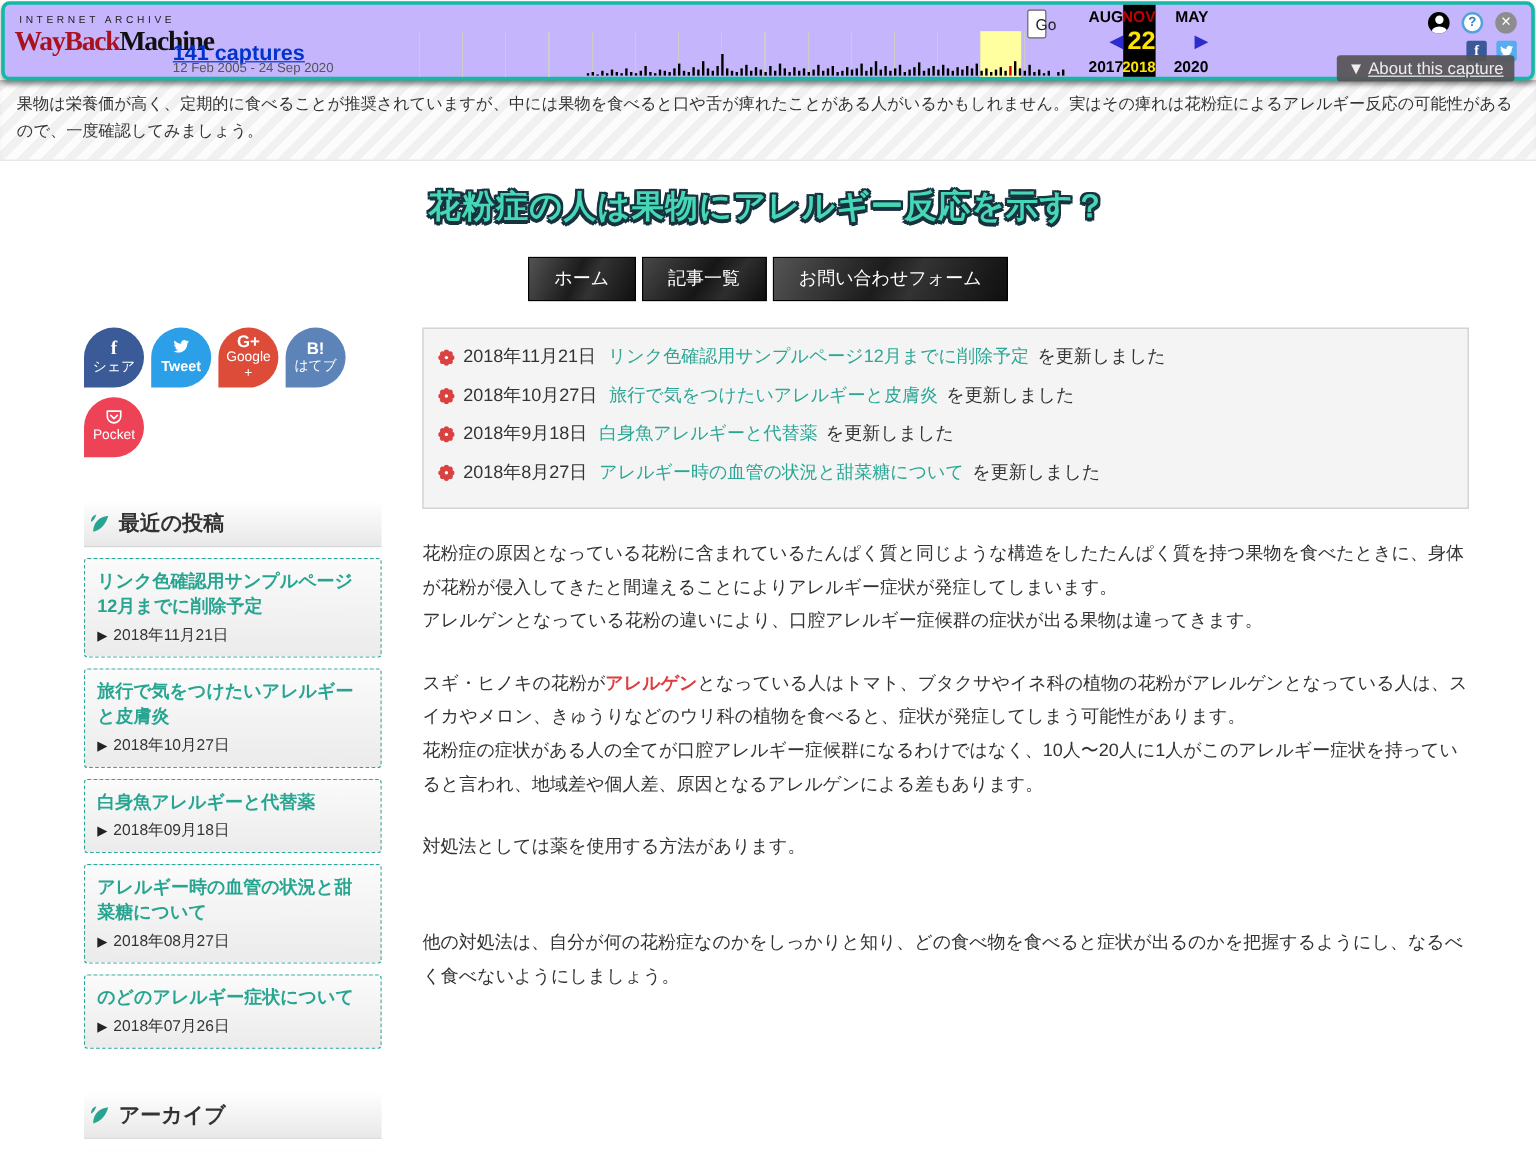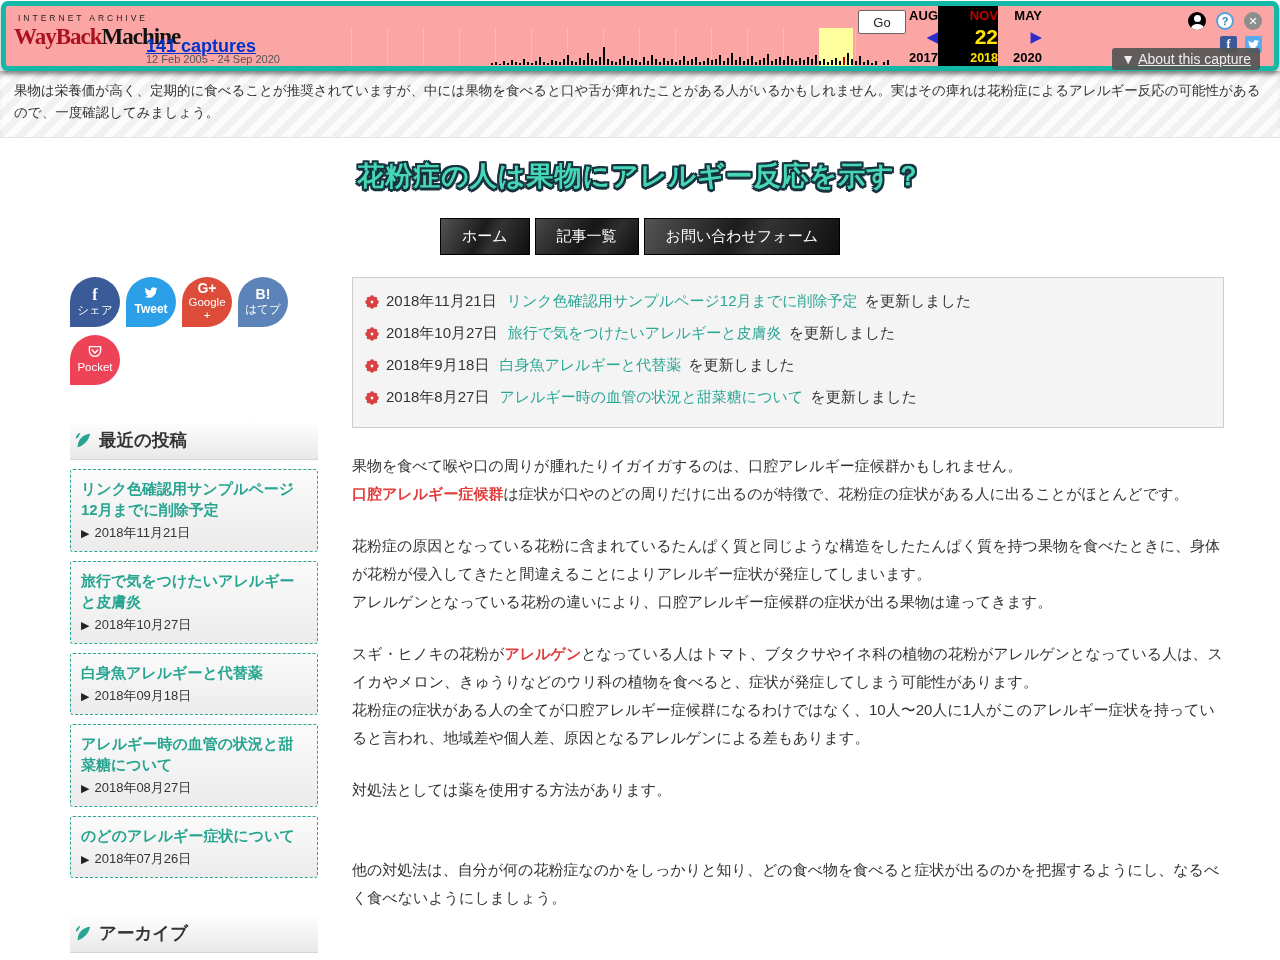--- a/index.html
+++ b/index.html
@@ -1,44 +1,44 @@
 <!DOCTYPE html>
 <html><head>
 <meta charset="utf-8">
 <style>
   html,body{margin:0;padding:0;}
   body{width:1280px;height:960px;overflow:hidden;background:#fff;
        font-family:"Liberation Sans","DejaVu Sans",sans-serif;color:#333;}
   a{text-decoration:none;cursor:pointer;}
 
   
-  #wb-toolbar{position:relative;height:60px;background:#fca5a5;border:5px solid #14b8a6;
+  #wb-toolbar{position:relative;height:60px;background:#c4b5fd;border:3px solid #14b8a6;
     border-radius:7px;margin:1px 1px 0 1px;box-shadow:0 3px 4px rgba(0,0,0,.35);z-index:50;}
   .ia-top{position:absolute;left:12px;top:7px;font-size:8.5px;letter-spacing:3px;color:#222;}
   .wb-logo{position:absolute;left:8px;top:18px;font-size:23px;font-weight:bold;letter-spacing:-1px;
     font-family:Liberation Serif, serif;}
   .wb-logo .red{color:#a8131f;}
   .wb-logo .blk{color:#111;}
   #wb-url{position:absolute;left:140px;top:4px;width:698px;height:20px;border:1px solid #888;
     font-size:13px;padding:0 5px;color:#111;font-family:"Liberation Sans",sans-serif;}
-  .wb-go{position:absolute;left:852px;top:4px;width:48px;height:24px;background:#fff;
+  .wb-go{position:absolute;left:852px;top:4px;width:16px;height:24px;background:#fff;
     border:1px solid #666;font-size:13px;color:#222;border-radius:2px;}
   .wb-captures{position:absolute;left:140px;top:30px;color:#0033cc;font-weight:bold;
     font-size:18px;text-decoration:underline;}
   .wb-range{position:absolute;left:140px;top:47px;color:#555;font-size:11px;}
   .wb-timeline{position:absolute;left:345px;top:22px;width:540px;height:38px;
     background-image:repeating-linear-gradient(to right,#ccc 0 1px,transparent 1px 36px);}
   .wb-hl{position:absolute;left:468px;top:0;width:34px;height:100%;background:#ffffa0;}
   .bar{position:absolute;bottom:1px;width:2px;background:#000;}
   .redbar{background:#cc0000;}
   .wb-cal{position:absolute;left:888px;top:0;height:60px;display:flex;}
   .cal-col{width:44px;display:flex;flex-direction:column;align-items:flex-end;
     justify-content:space-between;padding:2px 0 1px;font-weight:bold;font-size:13px;color:#000;}
   .cal-col .arrow{color:#2c2ccf;font-size:15px;line-height:14px;cursor:pointer;}
-  .cal-cur{width:60px;background:#000;}
+  .cal-cur{width:27px;background:#000;}
   .cal-cur .mon{color:#c00000;font-size:13px;font-weight:bold;}
   .cal-cur .day{color:#ffe400;font-size:21px;font-weight:bold;line-height:20px;}
   .cal-cur .yr{color:#ffe400;font-size:12.5px;font-weight:bold;}
   .wb-icons{position:absolute;right:12px;top:6px;display:flex;gap:10px;align-items:center;}
   .person{width:18px;height:18px;border-radius:50%;background:#000;position:relative;overflow:hidden;}
   .person::before{content:"";position:absolute;left:5.5px;top:3px;width:7px;height:7px;border-radius:50%;background:#fff;}
   .person::after{content:"";position:absolute;left:2.5px;top:11.5px;width:13px;height:9px;border-radius:50%;background:#fff;}
   .help{width:14px;height:14px;border-radius:50%;border:2.5px solid #58a0d8;color:#2f7fc0;
     font-size:11px;font-weight:bold;text-align:center;line-height:14px;background:#fff;}
   .closeb{width:18px;height:18px;border-radius:50%;background:#8d8d8d;color:#fff;
@@ -443,20 +443,19 @@
               </g>
               <circle cx="8" cy="8" r="1.6" fill="#fff"></circle>
             </svg>
     <span class="hist-date">2018年8月27日</span>
     <a class="hist-link">アレルギー時の血管の状況と甜菜糖について</a>
     <span class="hist-suffix">を更新しました</span>
   </div>
 </div>
     </div>
     <div id="paragraphs">
-        <p class="para"><span>果物を食べて喉や口の周りが腫れたりイガイガするのは、口腔アレルギー症候群かもしれません。</span><br><span class="red">口腔アレルギー症候群</span><span>は症状が口やのどの周りだけに出るのが特徴で、花粉症の症状がある人に出ることがほとんどです。</span></p>
         <p class="para"><span>花粉症の原因となっている花粉に含まれているたんぱく質と同じような構造をしたたんぱく質を持つ果物を食べたときに、身体が花粉が侵入してきたと間違えることによりアレルギー症状が発症してしまいます。</span><br><span>アレルゲンとなっている花粉の違いにより、口腔アレルギー症候群の症状が出る果物は違ってきます。</span></p>
         <p class="para"><span>スギ・ヒノキの花粉が</span><span class="red">アレルゲン</span><span>となっている人はトマト、ブタクサやイネ科の植物の花粉がアレルゲンとなっている人は、スイカやメロン、きゅうりなどのウリ科の植物を食べると、症状が発症してしまう可能性があります。</span><br><span>花粉症の症状がある人の全てが口腔アレルギー症候群になるわけではなく、10人〜20人に1人がこのアレルギー症状を持っていると言われ、地域差や個人差、原因となるアレルゲンによる差もあります。</span></p>
         <p class="para"><span>対処法としては薬を使用する方法があります。</span><br><br></p>
         <p class="para"><span>他の対処法は、自分が何の花粉症なのかをしっかりと知り、どの食べ物を食べると症状が出るのかを把握するようにし、なるべく食べないようにしましょう。</span><br></p>
       </div>
   </div>
 </div>
 
 </body></html>

